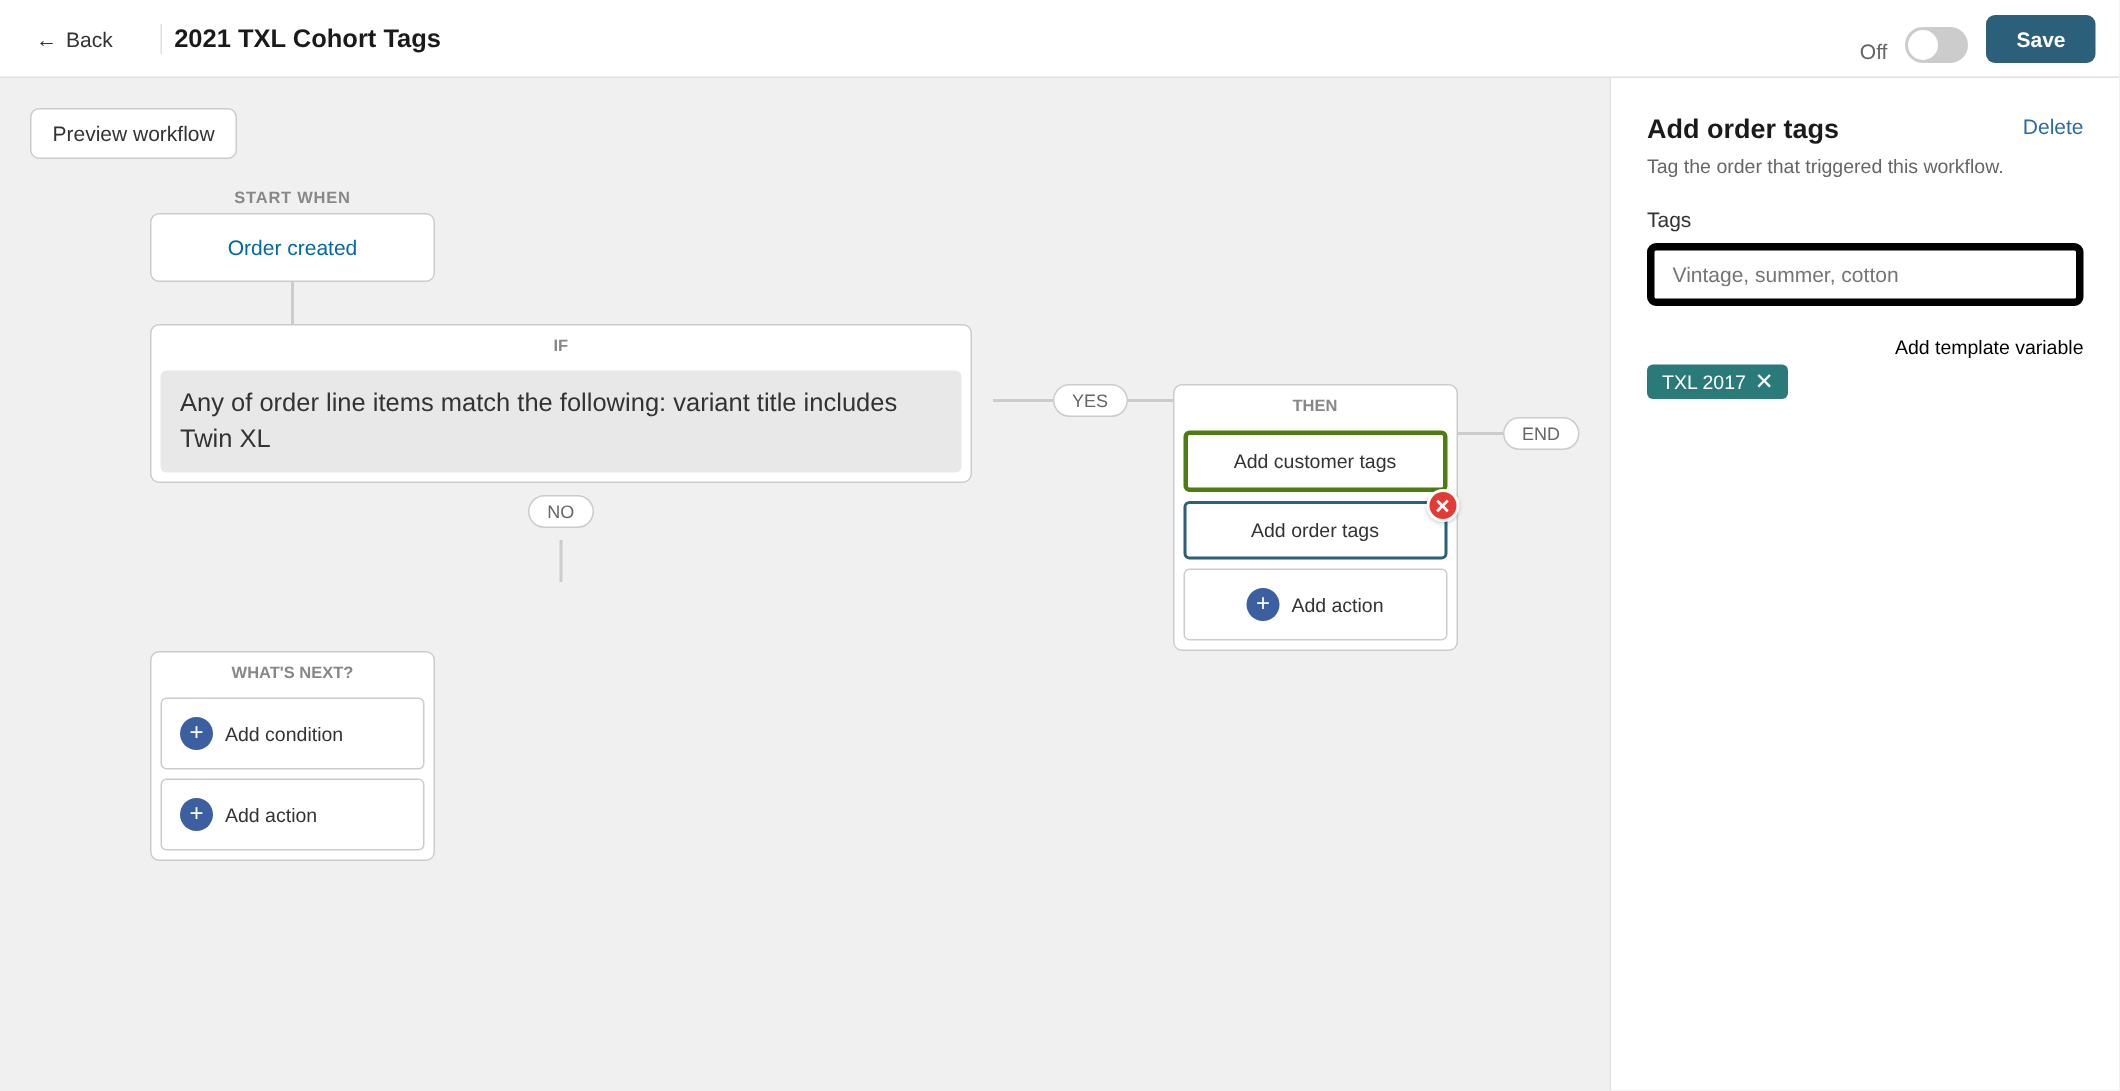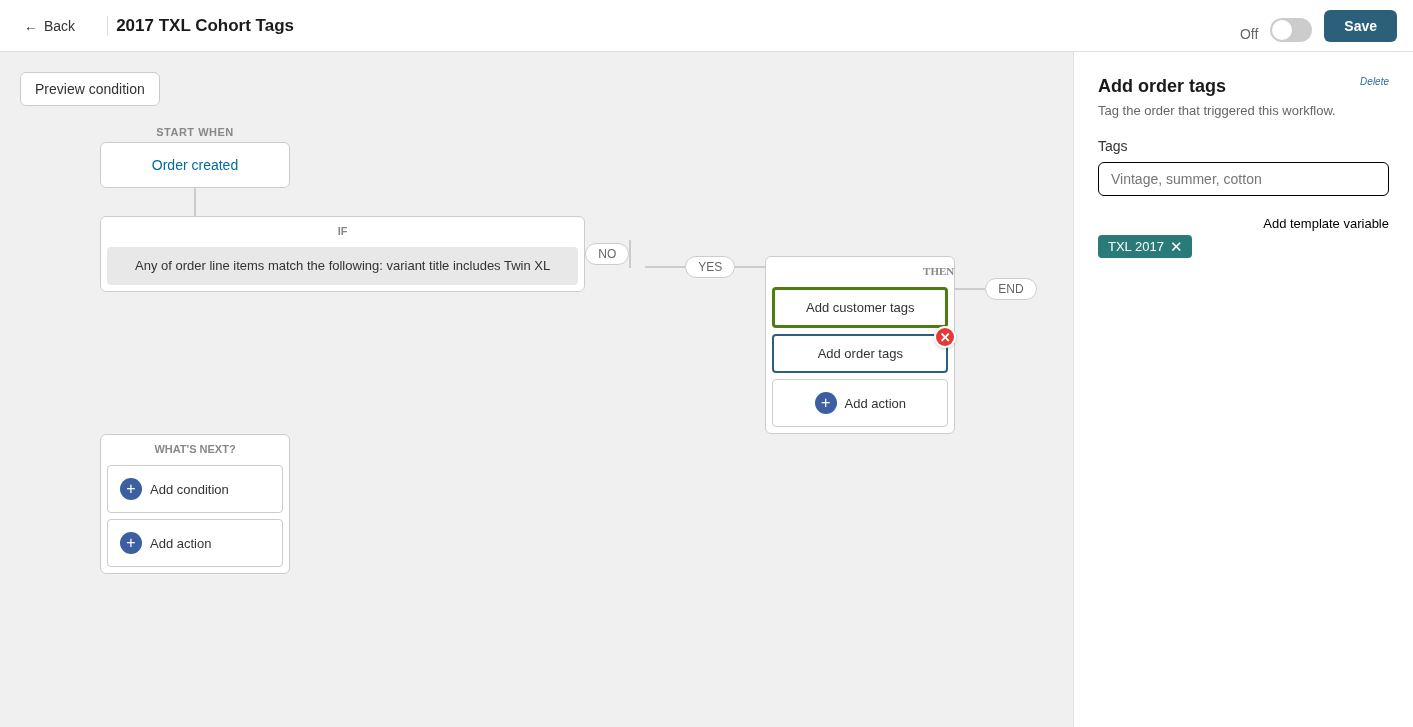--- a/index.html
+++ b/index.html
@@ -62,37 +62,37 @@
     .node-box {
       background: #fff; border: 1px solid #ccc; border-radius: 6px;
       padding: 14px 20px; min-width: 190px; text-align: center;
       font-size: 14px; color: #0369a1;
     }
 
     .connector-line {
       width: 2px; height: 28px; background: #ccc; margin: 0 auto;
     }
 
-    .if-section { display: flex; flex-direction: row; align-items: center; }
+    .if-section { display: flex; flex-direction: column; align-items: center; }
 
     .if-box {
       background: #fff; border: 1px solid #ccc; border-radius: 6px;
       min-width: 190px;
     }
     .if-box-header { font-size: 11px; font-weight: 600; color: #888; text-align: center; padding: 8px 0 4px; text-transform: uppercase; }
     .if-box-content {
       background: #e8e8e8; margin: 6px; border-radius: 4px;
-      padding: 10px 28px; font-size: 13px; color: #333; line-height: 1.4;
+      padding: 10px 13px; font-size: 17px; color: #333; line-height: 1.4;
     }
 
     .then-box {
       background: #fff; border: 1px solid #ccc; border-radius: 6px;
       min-width: 190px;
     }
-    .then-box-header { font-size: 11px; font-weight: 600; color: #888; text-align: right; padding: 8px 0 4px; text-transform: uppercase; font-family: Liberation Serif, serif; }
+    .then-box-header { font-size: 11px; font-weight: 600; color: #888; text-align: center; padding: 8px 0 4px; text-transform: uppercase; }
 
     .then-action {
       background: #fff; border: 3px solid #4d7c0f; border-radius: 4px;
       margin: 6px; padding: 10px 12px; font-size: 13px; color: #333;
       text-align: center; position: relative;
     }
     .then-action.selected {
       border: 2px solid #2c5f7a;
     }
 
@@ -146,26 +146,26 @@
       width: calc(100% - 12px);
     }
 
     
     .sidebar-panel {
       width: 340px; background: #fff; border-left: 1px solid #e0e0e0;
       padding: 24px; flex-shrink: 0; overflow-y: auto;
     }
     .panel-header { display: flex; align-items: flex-start; justify-content: space-between; margin-bottom: 6px; }
     .panel-title { font-size: 18px; font-weight: 600; color: #1a1a1a; }
-    .delete-link { color: #2c6ca4; font-size: 10px; cursor: pointer; background: none; border: none; font-style: italic; }
+    .delete-link { color: #2c6ca4; font-size: 14px; cursor: pointer; background: none; border: none; }
     .panel-desc { font-size: 13px; color: #666; margin-bottom: 20px; }
 
     .form-label { font-size: 14px; font-weight: 500; color: #333; margin-bottom: 8px; }
     .form-input {
-      width: 100%; border: 1px solid #000000; border-radius: 6px;
+      width: 100%; border: 5px solid #000000; border-radius: 6px;
       padding: 8px 12px; font-size: 14px; color: #333; outline: none;
     }
     .add-template-link { color: #000000; font-size: 13px; cursor: pointer; display: block; text-align: right; margin-top: 20px; }
 
     .tag-chip {
       display: inline-flex; align-items: center; gap: 6px;
       background: #2a7a7a; color: #fff; border-radius: 4px;
       padding: 4px 10px; font-size: 13px; margin-top: 4px;
     }
     .tag-chip-remove { cursor: pointer; font-size: 15px; line-height: 1; background: none; border: none; color: #fff; }
@@ -178,32 +178,32 @@
     .no-badge-row { display: flex; justify-content: center; padding: 8px 0; }
   </style>
 </head>
 <body>
 
 <div class="header">
   <button class="back-btn">
     <span>←</span>
     <span>Back</span>
   </button>
-  <span class="header-title">2017 TXL Cohort Tags</span>
+  <span class="header-title">2021 TXL Cohort Tags</span>
   <div class="header-right">
     <span class="off-label">Off</span>
     <button class="toggle-switch"></button>
     <button class="save-btn">Save</button>
   </div>
 </div>
 
 <div class="main-content">
 
   <div class="canvas">
-    <button class="preview-btn">Preview condition</button>
+    <button class="preview-btn">Preview workflow</button>
 
     
     <div class="workflow-container">
 
       <div class="top-section">
         <div class="node-label">START WHEN</div>
         <div class="node-box">
           <span>Order created</span>
         </div>
         <div class="connector-line"></div>

